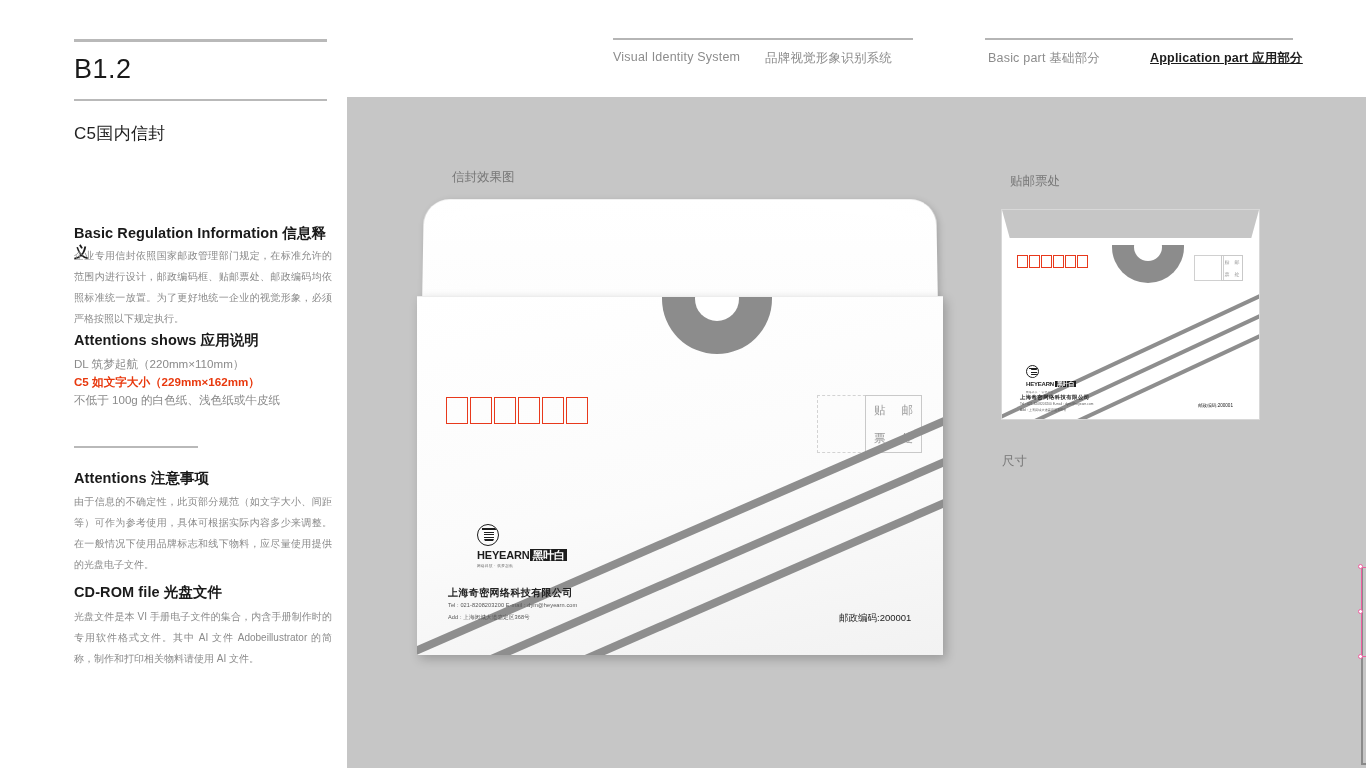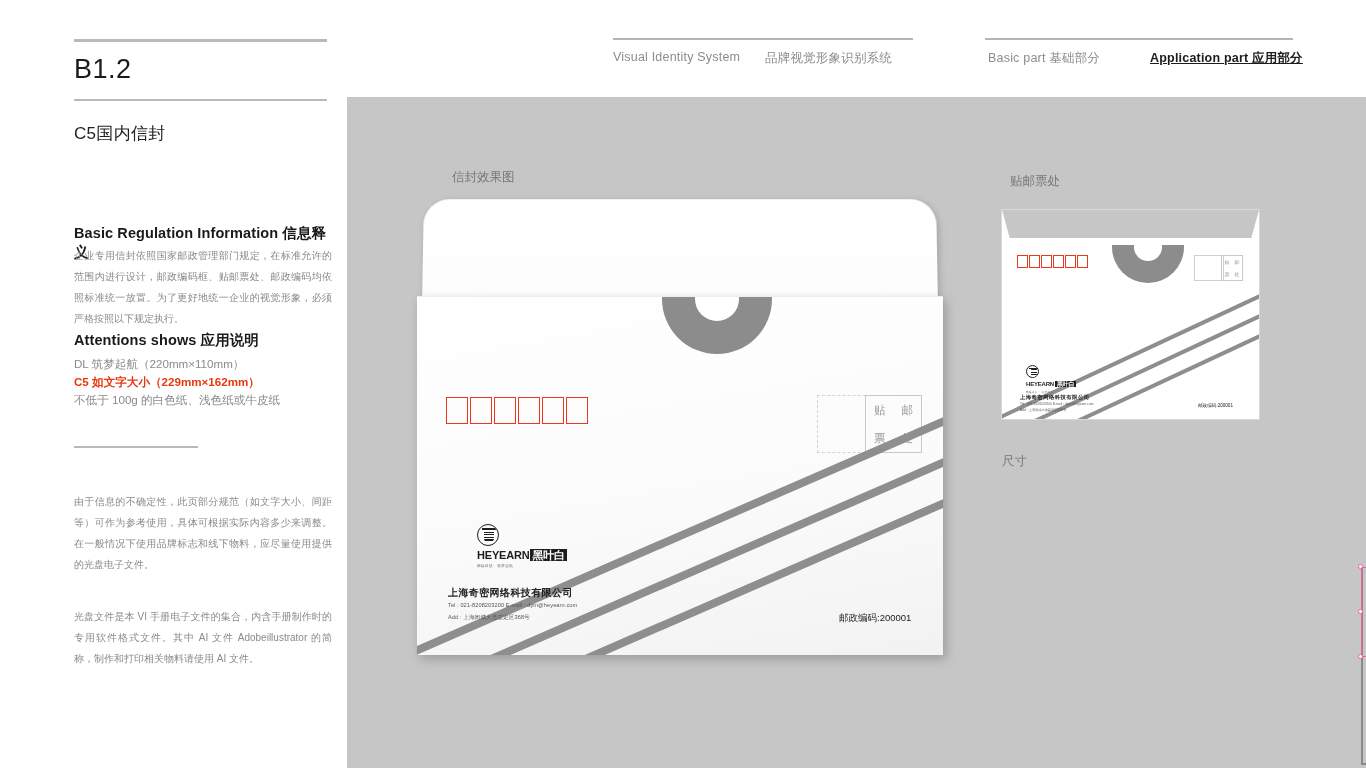--- a/index.html
+++ b/index.html
@@ -147,22 +147,24 @@
   <div class="sec-head" style="top:224px;">Basic Regulation Information 信息释义</div>
   <div class="sec-body" style="top:245px;">企业专用信封依照国家邮政管理部门规定，在标准允许的范围内进行设计，邮政编码框、贴邮票处、邮政编码均依照标准统一放置。为了更好地统一企业的视觉形象，必须严格按照以下规定执行。</div>
 
   <div class="sec-head" style="top:331px;">Attentions shows 应用说明</div>
   <div class="spec-line" style="top:357px;">DL 筑梦起航（220mm×110mm）</div>
   <div class="spec-line hl" style="top:375px;">C5 如文字大小（229mm×162mm）</div>
   <div class="spec-line" style="top:393px;">不低于 100g 的白色纸、浅色纸或牛皮纸</div>
 
   <div class="lc-rule" style="top:446px; height:1.5px; width:124px;"></div>
 
+  <div class="sec-head" style="top:469px;">Attentions 注意事项</div>
   <div class="sec-body" style="top:491px;">由于信息的不确定性，此页部分规范（如文字大小、间距等）可作为参考使用，具体可根据实际内容多少来调整。在一般情况下使用品牌标志和线下物料，应尽量使用提供的光盘电子文件。</div>
 
+  <div class="sec-head" style="top:583px;">CD-ROM file 光盘文件</div>
   <div class="sec-body" style="top:606px;">光盘文件是本 VI 手册电子文件的集合，内含手册制作时的专用软件格式文件。其中 AI 文件 Adobeillustrator 的简称，制作和打印相关物料请使用 AI 文件。</div>
 
   <div id="stage">
 
     <div class="stage-label" style="left:85px; top:72px;margin-left:20px;">信封效果图</div>
     <div class="stage-label" style="left:663px; top:76px;">贴邮票处</div>
     <div class="stage-label" style="left:655px; top:356px;">尺寸</div>
 
     <div id="env-mock" style="left:70px; top:102px;">
 

